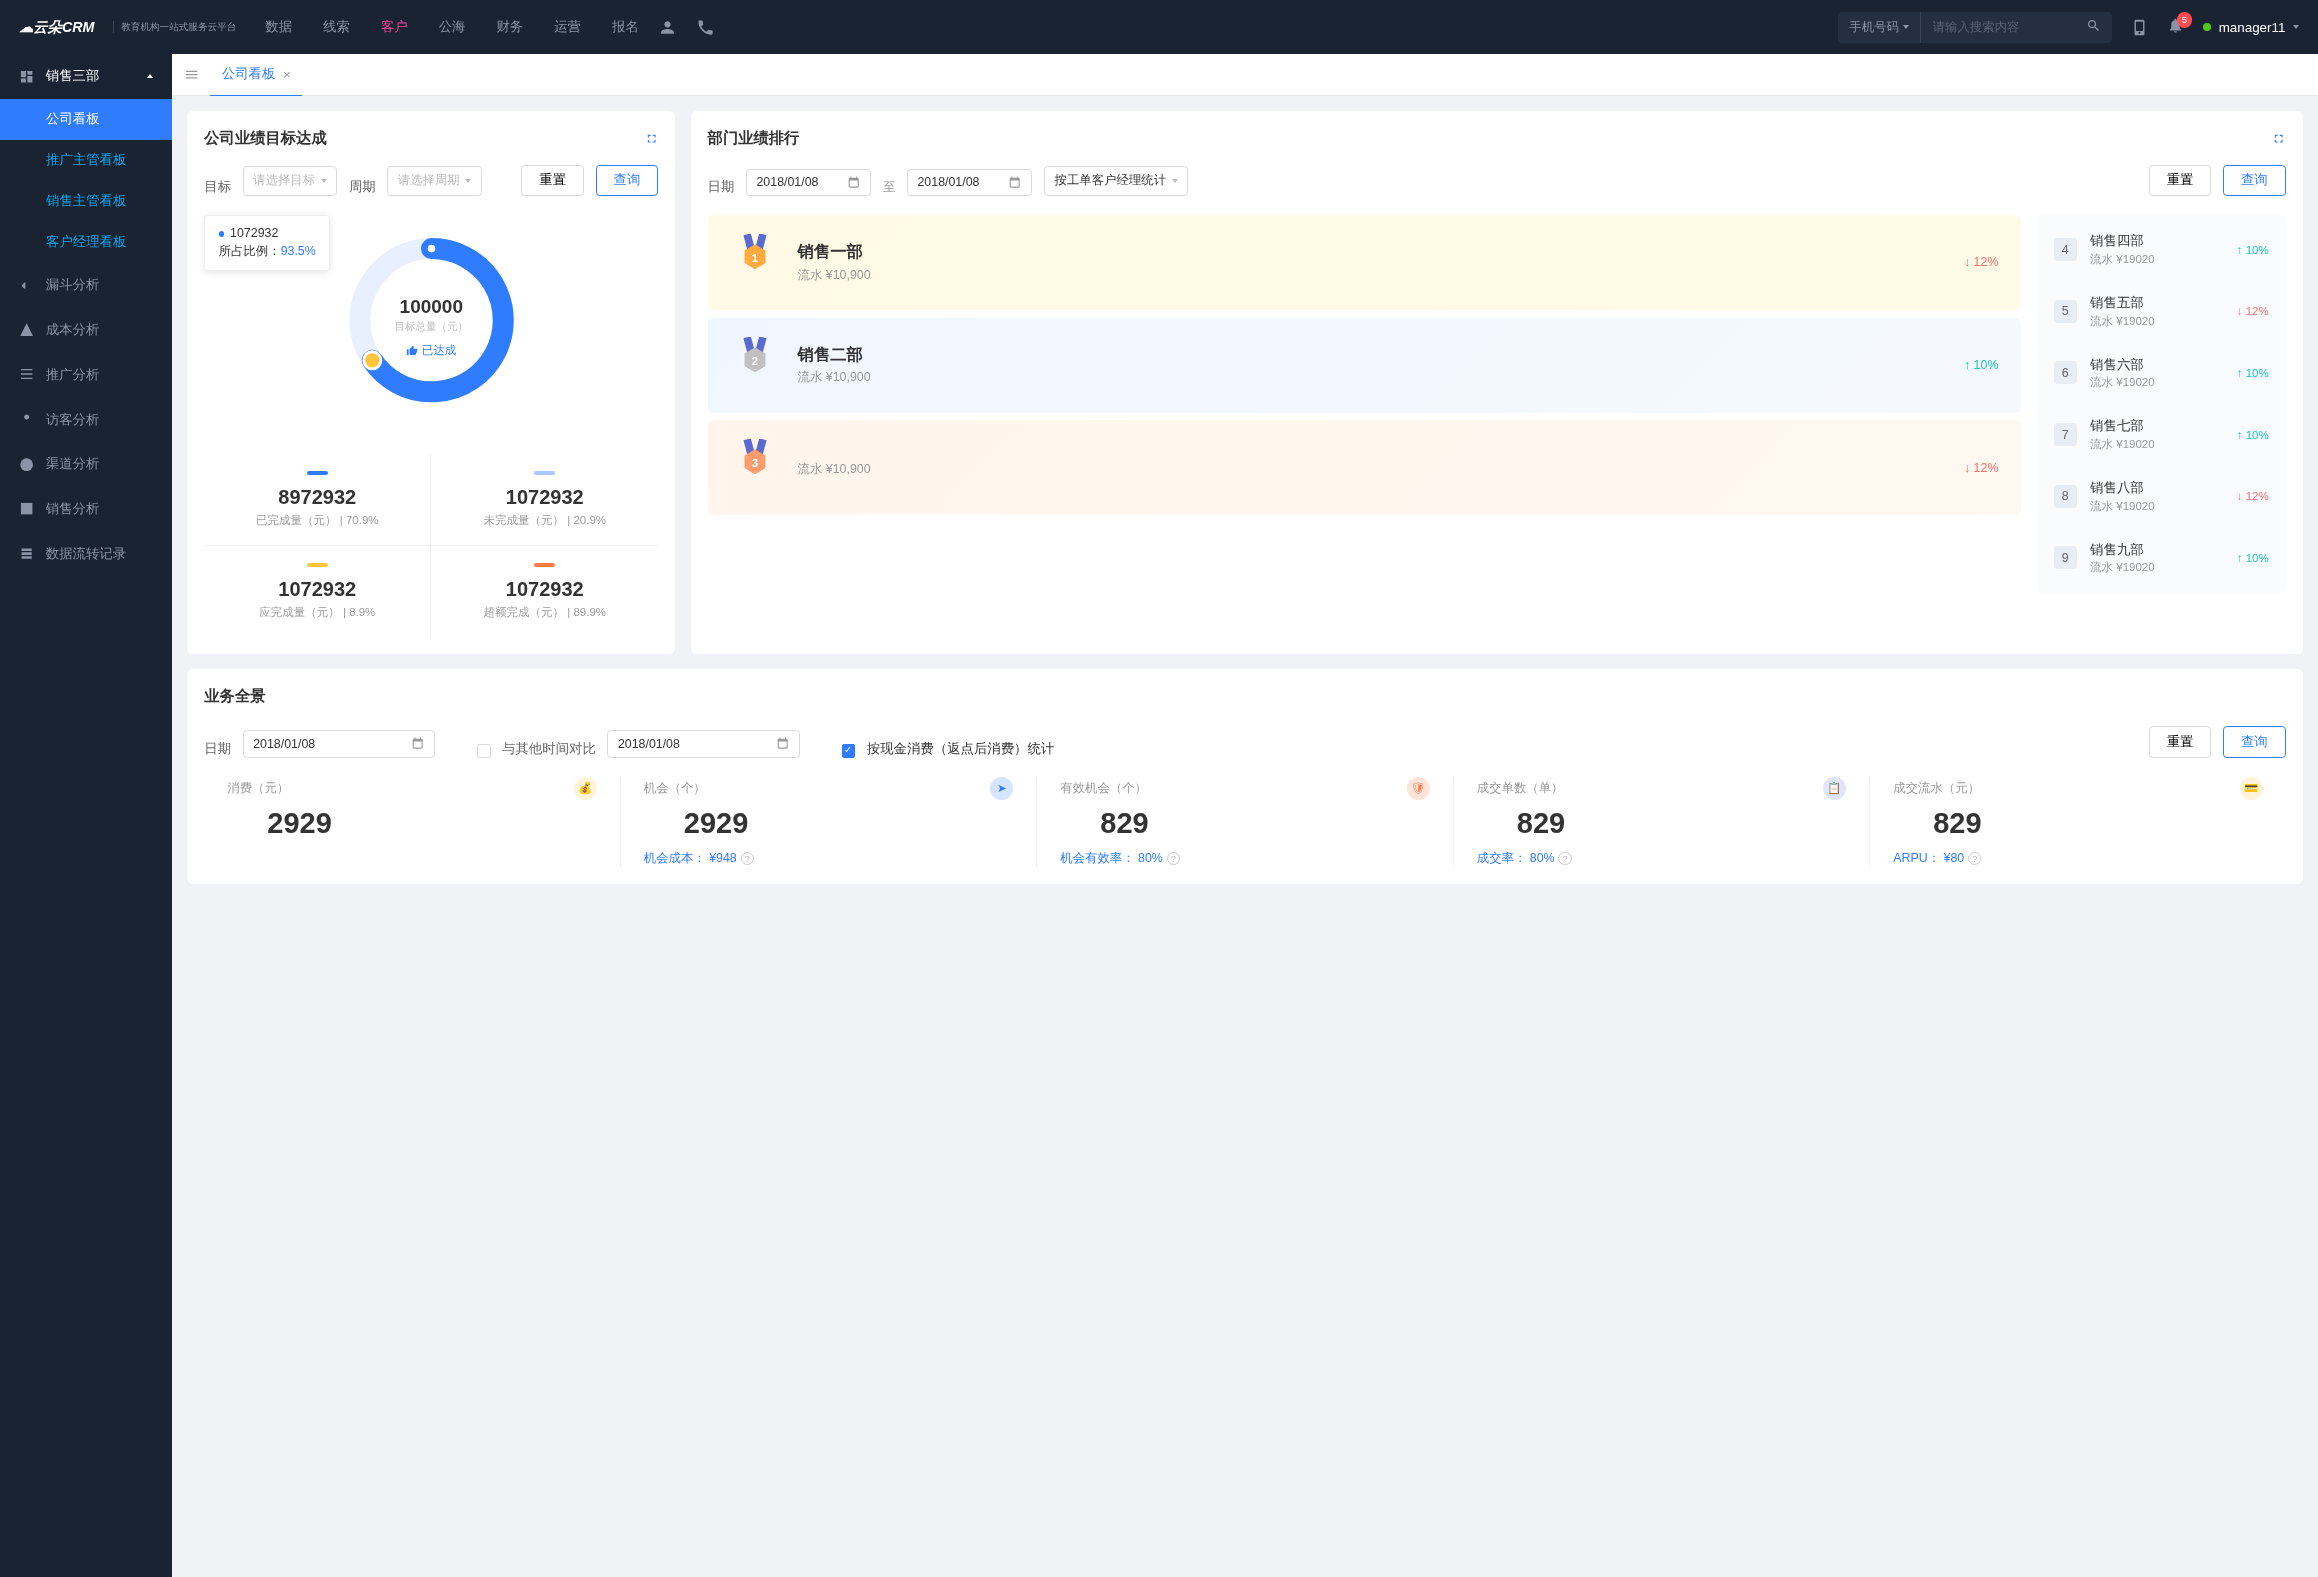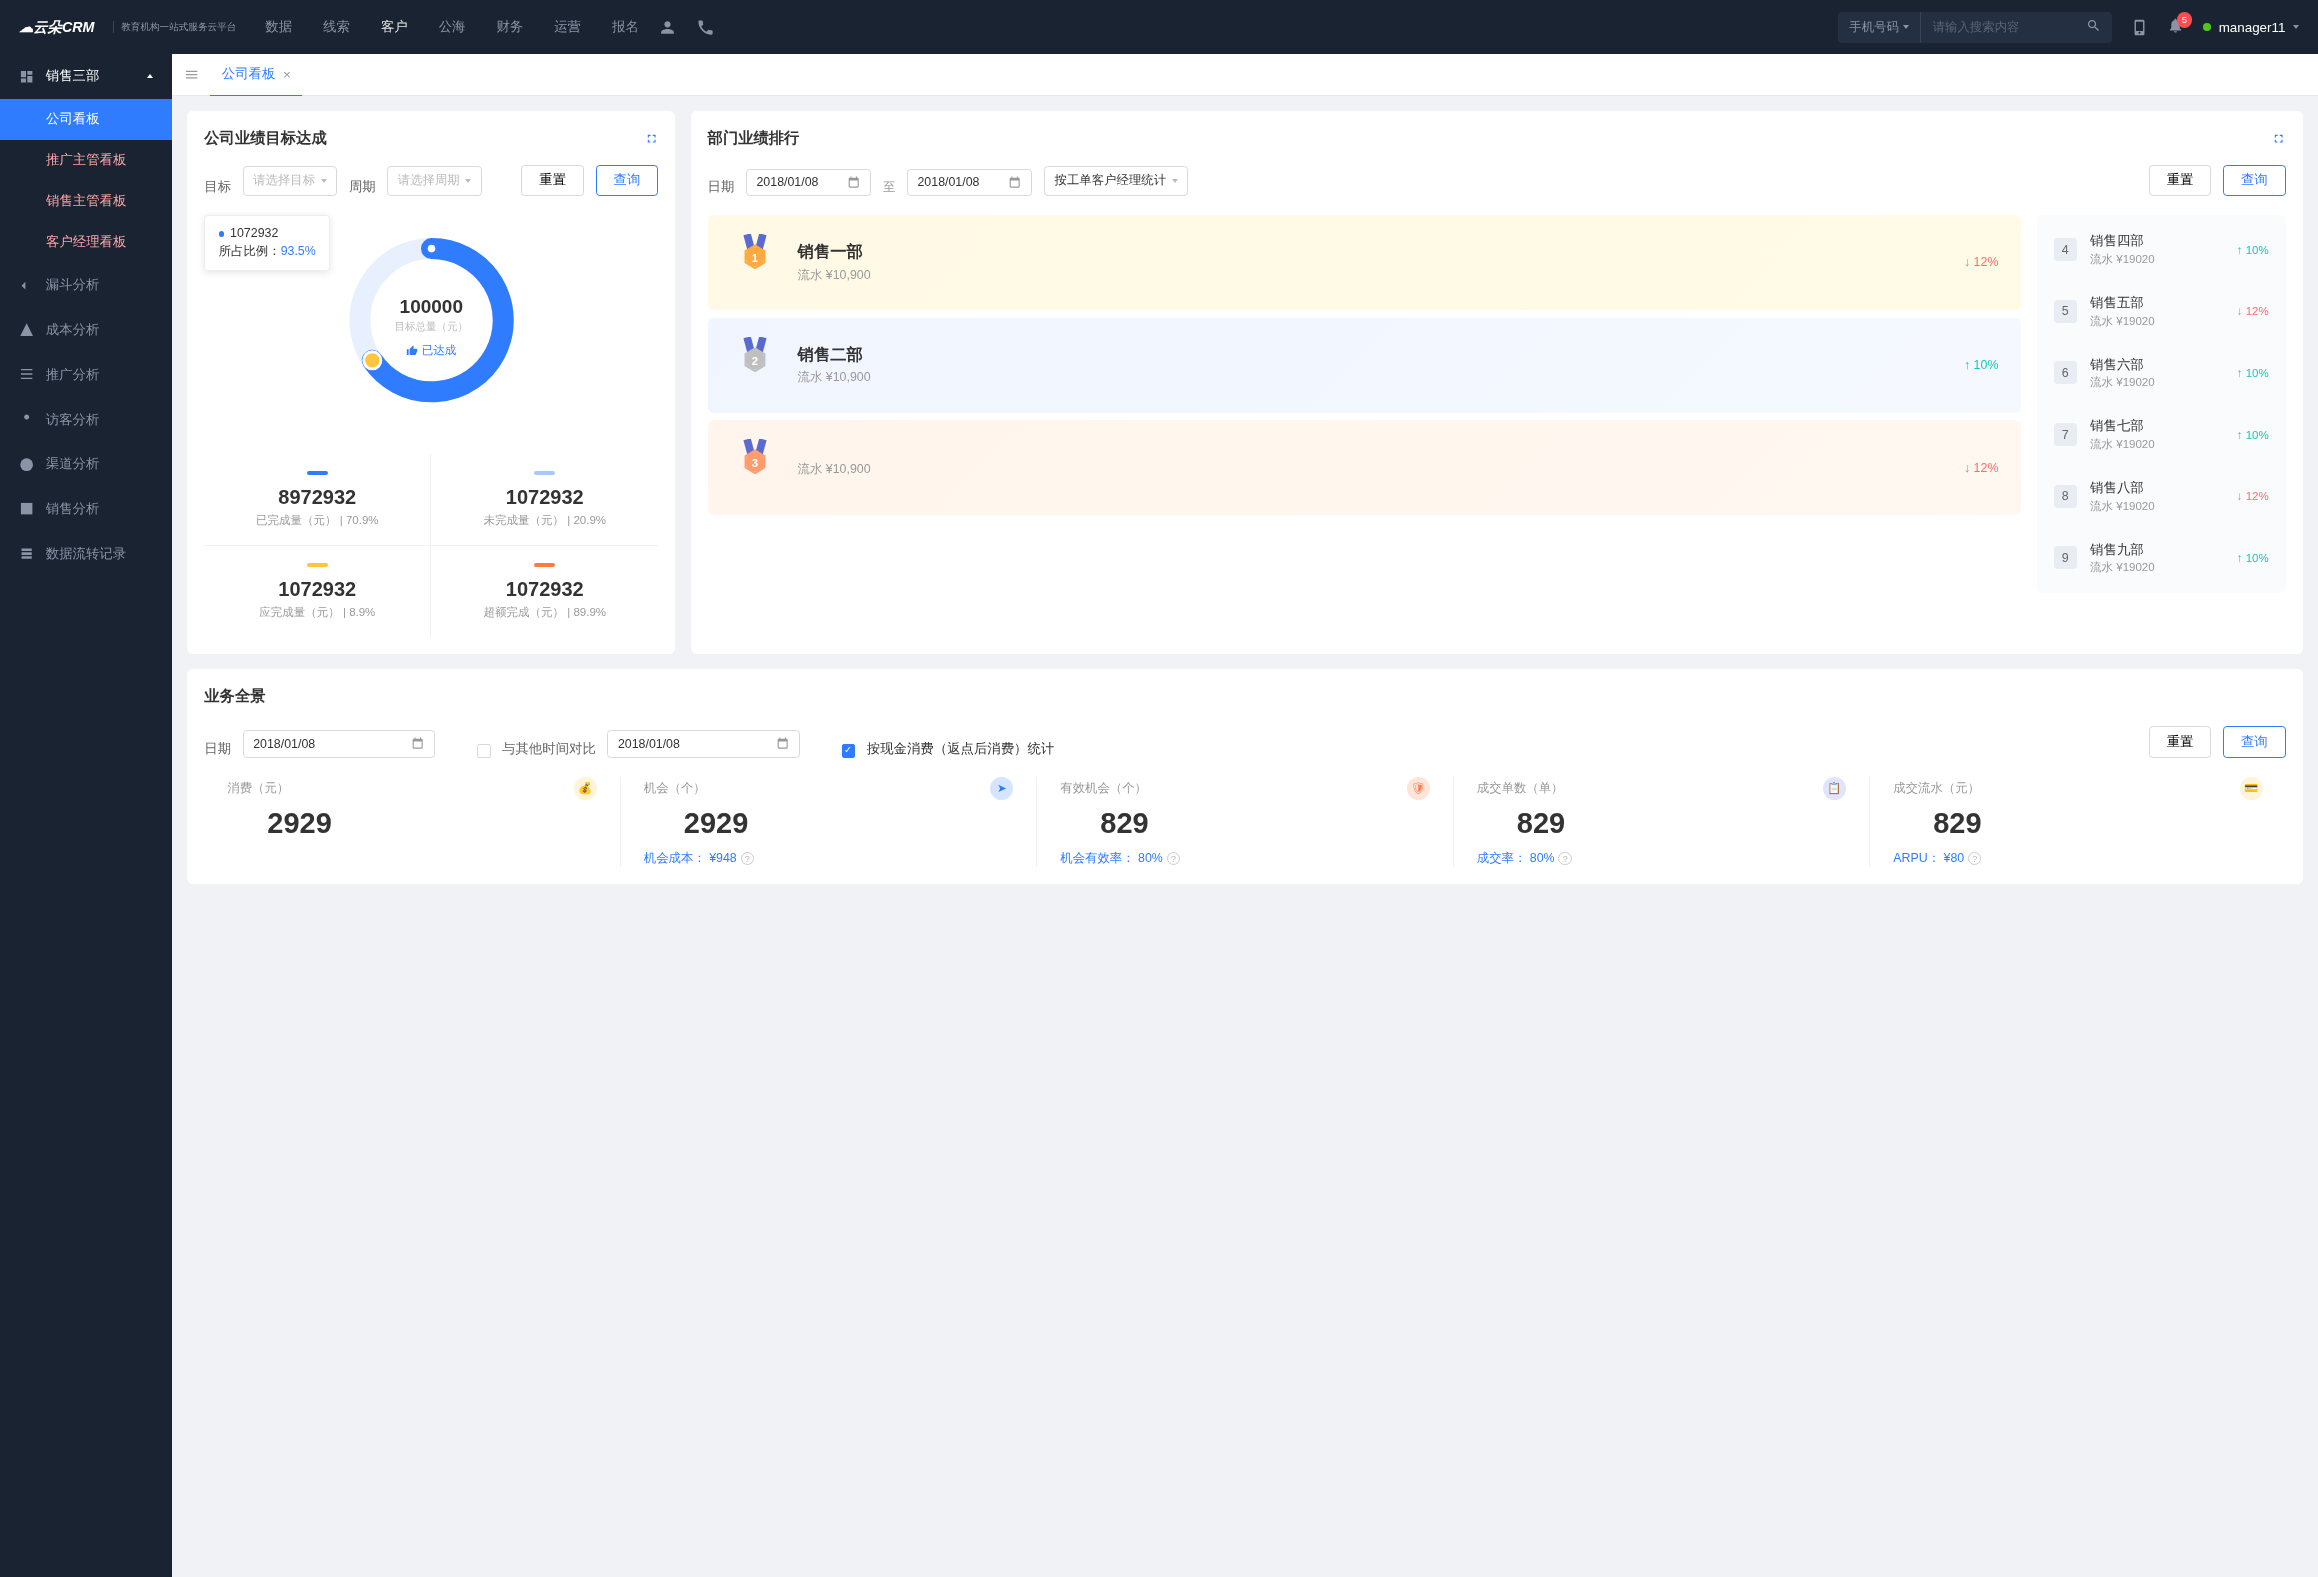--- a/index.html
+++ b/index.html
@@ -5,40 +5,40 @@
 * { box-sizing: border-box; margin: 0; padding: 0; }
 body { font-family: -apple-system, "PingFang SC", "Microsoft YaHei", sans-serif; background: #f0f2f5; color: #333; font-size: 13.4px; }
 
 
 .header { background: #1a2332; height: 54px; display: flex; align-items: center; padding: 0 19px; color: #fff; }
 .logo { display: flex; align-items: center; gap: 7.6px; margin-right: 29px; }
 .logo-img { width: 86px; height: 29px; display:flex;align-items:center;font-weight:bold;font-style:italic;font-size:14.3px;}
 .logo-txt { font-size: 9.6px; line-height: 11.5px; color: #8a94a6; border-left: 1px solid #3a4456; padding-left: 7.6px; }
 .nav { display: flex; gap: 31px; }
 .nav a { color: #8a94a6; text-decoration: none; font-size: 13.4px; }
-.nav a.active { color: #e5e5e5; }
+.nav a.active { color: #ec4899; }
 .header-icons { display: flex; gap: 19px; margin-left: 19px; align-items:center;}
 .header-icons svg { fill: #8a94a6; width: 19px; height: 19px; }
 .search-group { display: flex; align-items: center; margin-left: auto; background: #242f42; border-radius: 3.8px; height: 31px; }
 .search-sel { background: transparent; border: none; color: #8a94a6; padding: 0 11.5px; font-size: 12.4px; display:flex;align-items:center;gap:3.8px;border-right:1px solid #3a4456;height:100%;}
 .search-inp { background: transparent; border: none; color: #fff; padding: 0 11.5px; font-size: 12.4px; width: 153px; outline:none;}
 .search-inp::placeholder { color: #5a6478; }
 .search-btn { background: transparent; border: none; padding: 0 11.5px; cursor:pointer;}
 .header-right { display: flex; align-items: center; gap: 19px; margin-left: 19px; }
 .notif { position: relative; }
 .notif-badge { position: absolute; top: -4.8px; right: -7.6px; background: #ff4d4f; color: #fff; font-size: 9.6px; width: 15.3px; height: 15.3px; border-radius: 50%; display: flex; align-items: center; justify-content: center; }
 .user { display: flex; align-items: center; gap: 7.6px; color: #fff; font-size: 13.4px; }
 .user-dot { width: 7.6px; height: 7.6px; background: #52c41a; border-radius: 50%; }
 
 
 .layout { display: flex; height: calc(100vh - 54px); }
 .sidebar { width: 172px; background: #1a2332; color: #8a94a6; overflow-y: auto; flex-shrink:0;}
 .side-group-head { display: flex; align-items: center; padding: 13.4px 19px; gap: 11.5px; color: #fff; justify-content: space-between; cursor:pointer;}
 .side-group-head .left { display: flex; align-items: center; gap: 11.5px; }
-.side-sub { padding: 11.5px 19px 11.5px 46px; color: #fca5a5; cursor:pointer; font-size: 13.4px;}
+.side-sub { padding: 11.5px 19px 11.5px 46px; color: #0ea5e9; cursor:pointer; font-size: 13.4px;}
 .side-sub.active { background: #2f7cff; color: #fff; }
 .side-item { display: flex; align-items: center; padding: 13.4px 19px; gap: 11.5px; cursor:pointer;}
 .side-icon { width: 15.3px; height: 15.3px; fill: #8a94a6; flex-shrink:0;}
 
 .main { flex: 1; overflow: auto; }
 .tabs-bar { background: #fff; height: 42px; display: flex; align-items: center; padding: 0 11.5px; border-bottom:1px solid #e8e8e8;}
 .tabs-bar .collapse { width:15.3px;height:15.3px;fill:#999;margin-right:11.5px;cursor:pointer;}
 .tab { display: flex; align-items: center; gap: 7.6px; padding: 0 11.5px; height: 42px; border-bottom: 1.9px solid #2f7cff; color: #2f7cff; font-size: 13.4px;}
 .tab-close { color: #999; cursor:pointer;}
 

